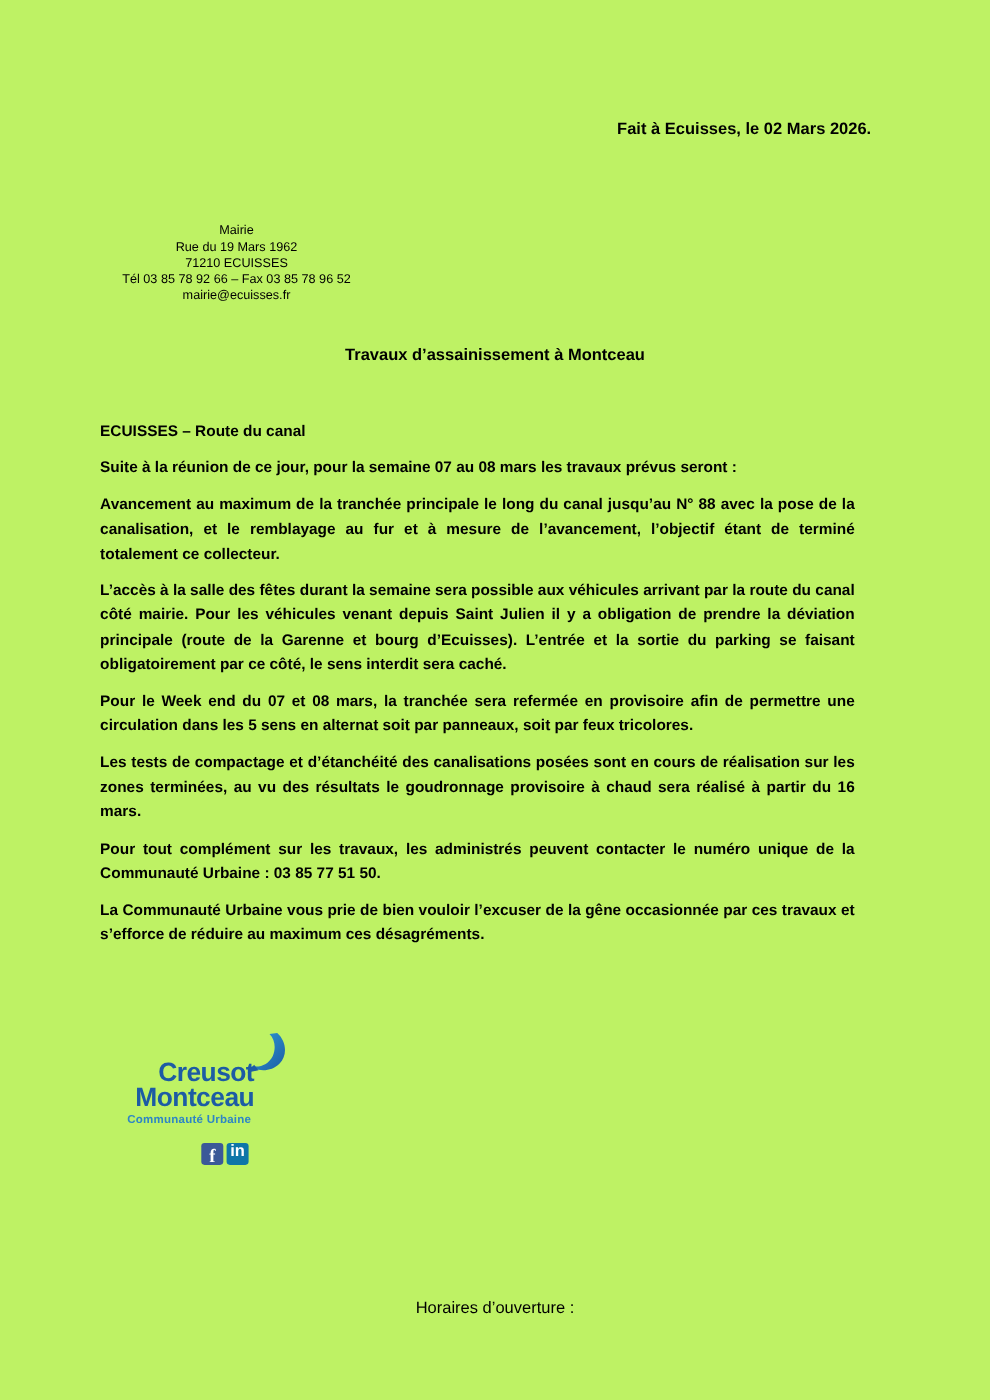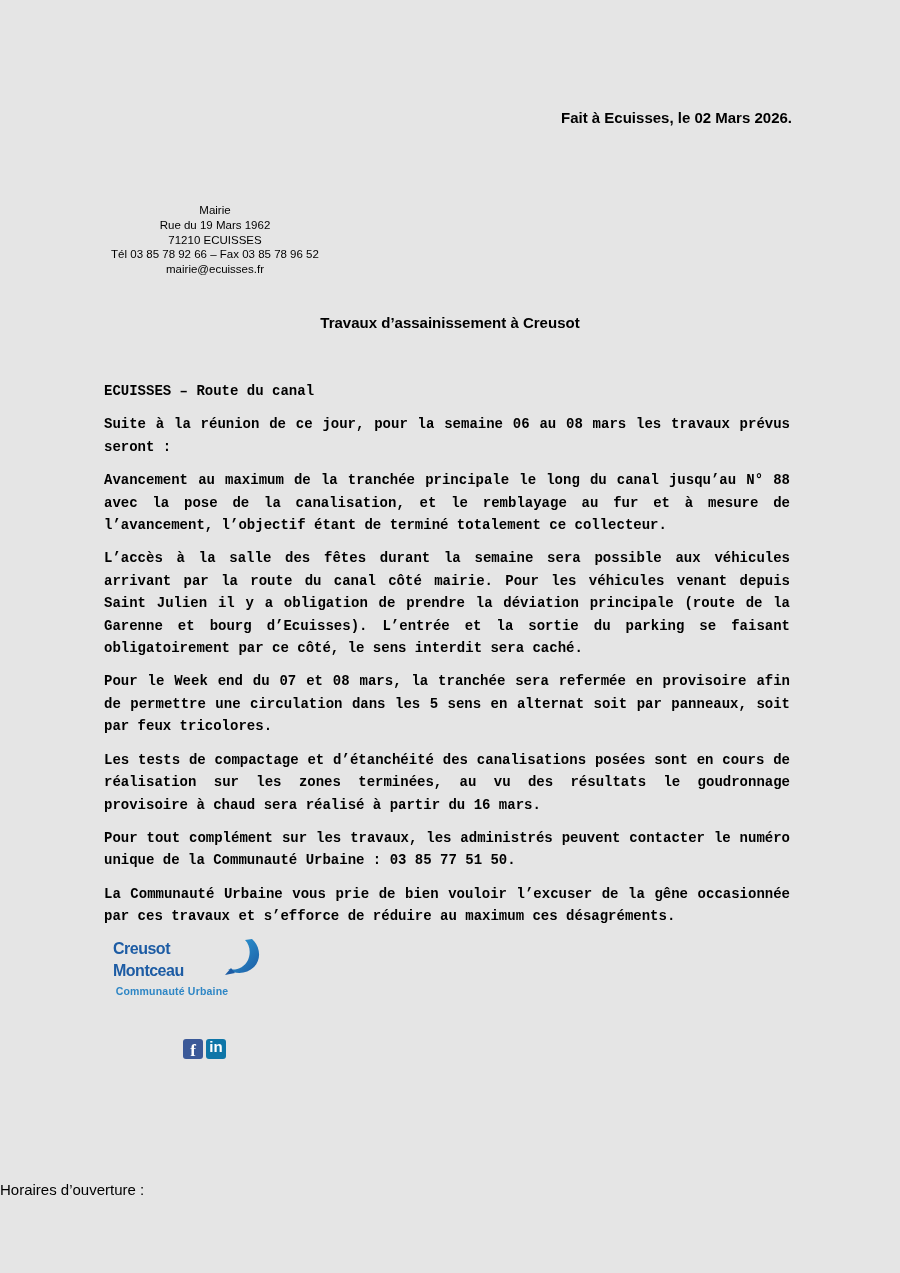--- a/index.html
+++ b/index.html
@@ -2,21 +2,21 @@
 <html><head>
 <meta charset="utf-8">
 <style>
   * { margin: 0; padding: 0; box-sizing: border-box; }
   html, body { background: #ffffff; }
   .page {
     position: relative;
     width: 900px;
     height: 1273px;
     margin: 0 auto;
-    background: #e5e5e5;
+    background: #bef264;
     font-family: "Liberation Sans", sans-serif;
     color: #000000;
     overflow: hidden;
   }
   .date-line {
     position: absolute;
     top: 109px;
     right: 108px;
     font-size: 15px;
     font-weight: bold;
@@ -43,49 +43,50 @@
     top: 314px;
     left: 0;
     width: 100%;
     text-align: center;
     font-size: 15px;
     font-weight: bold;
   }
   .body-text {
     position: absolute;
     top: 380px;
-    left: 104px;
+    left: 91px;
     width: 686px;
     font-size: 14px;
     font-weight: bold;
     line-height: 22.4px;
-    font-family: Liberation Mono, monospace;
   }
   .body-text p {
     text-align: justify;
     margin-bottom: 11px;
   }
   .cm-logo {
     position: absolute;
     top: 938px;
     left: 113px;
     width: 150px;
   }
   .cm-icon-wrap {
     position: absolute;
     top: 0;
     left: 110px;
     width: 38px;
     height: 38px;
   }
   .cm-text {
+    margin-top: 27px;
     width: 118px;
+    text-align: right;
     color: #1d5ca4;
     font-weight: bold;
-    font-size: 16px;
+    font-size: 24px;
     line-height: 22px;
     letter-spacing: -0.5px;
   }
   .cm-sub {
     margin-top: 3px;
     width: 118px;
     text-align: center;
     color: #2e86c5;
     font-weight: bold;
     font-size: 10.5px;
@@ -110,20 +111,21 @@
     cursor: pointer;
     overflow: hidden;
   }
   .social-badge.fb { background: #3b5998; font-family: "Liberation Serif", serif; font-size: 17px; line-height: 17px; }
   .social-badge.li { background: #0e76a8; font-size: 15px; line-height: 15px; align-items: flex-start; }
   .hours {
     position: absolute;
     top: 1178px;
     left: 0;
     width: 100%;
+    text-align: center;
     font-size: 15px;
     line-height: 24px;
     font-weight: normal;
   }
 </style>
 </head>
 <body>
 
 <div class="page">
 
@@ -131,25 +133,25 @@
 
 
   <div class="address-block">
     <div>Mairie</div>
     <div>Rue du 19 Mars 1962</div>
     <div>71210 ECUISSES</div>
     <div>Tél 03 85 78 92 66 – Fax 03 85 78 96 52</div>
     <div>mairie@ecuisses.fr</div>
   </div>
 
-  <div class="doc-title">Travaux d’assainissement à Creusot</div>
+  <div class="doc-title">Travaux d’assainissement à Montceau</div>
 
   <div class="body-text">
     <p>ECUISSES – Route du canal</p>
-    <p>Suite à la réunion de ce jour, pour la semaine 06 au 08 mars les travaux prévus seront :</p>
+    <p>Suite à la réunion de ce jour, pour la semaine 07 au 08 mars les travaux prévus seront :</p>
     <p>Avancement au maximum de la tranchée principale le long du canal jusqu’au N° 88  avec la pose de la canalisation, et le remblayage au fur et à mesure de l’avancement, l’objectif étant de terminé totalement ce collecteur.</p>
     <p>L’accès à la salle des fêtes  durant la semaine  sera possible aux véhicules arrivant par la route du canal  côté mairie. Pour les véhicules venant depuis Saint Julien il y a obligation de prendre la déviation principale (route de la Garenne et bourg d’Ecuisses). L’entrée et la sortie  du parking se faisant obligatoirement  par ce côté, le sens interdit sera caché.</p>
     <p>Pour le Week end du 07 et 08 mars, la tranchée sera refermée en provisoire afin de permettre une circulation dans les  5 sens en alternat soit par panneaux, soit par feux tricolores.</p>
     <p>Les tests de compactage et d’étanchéité des canalisations posées sont en cours  de réalisation sur les zones terminées, au vu des résultats le goudronnage provisoire  à chaud sera réalisé à partir du 16 mars.</p>
     <p>Pour tout complément sur les travaux, les administrés peuvent contacter le numéro unique de la Communauté Urbaine : 03 85 77 51 50.</p>
     <p>La Communauté Urbaine vous prie de bien vouloir l’excuser de la gêne occasionnée par ces travaux et s’efforce de réduire au maximum ces désagréments.</p>
   </div>
 
   <div class="cm-logo">
     <div class="cm-icon-wrap">

